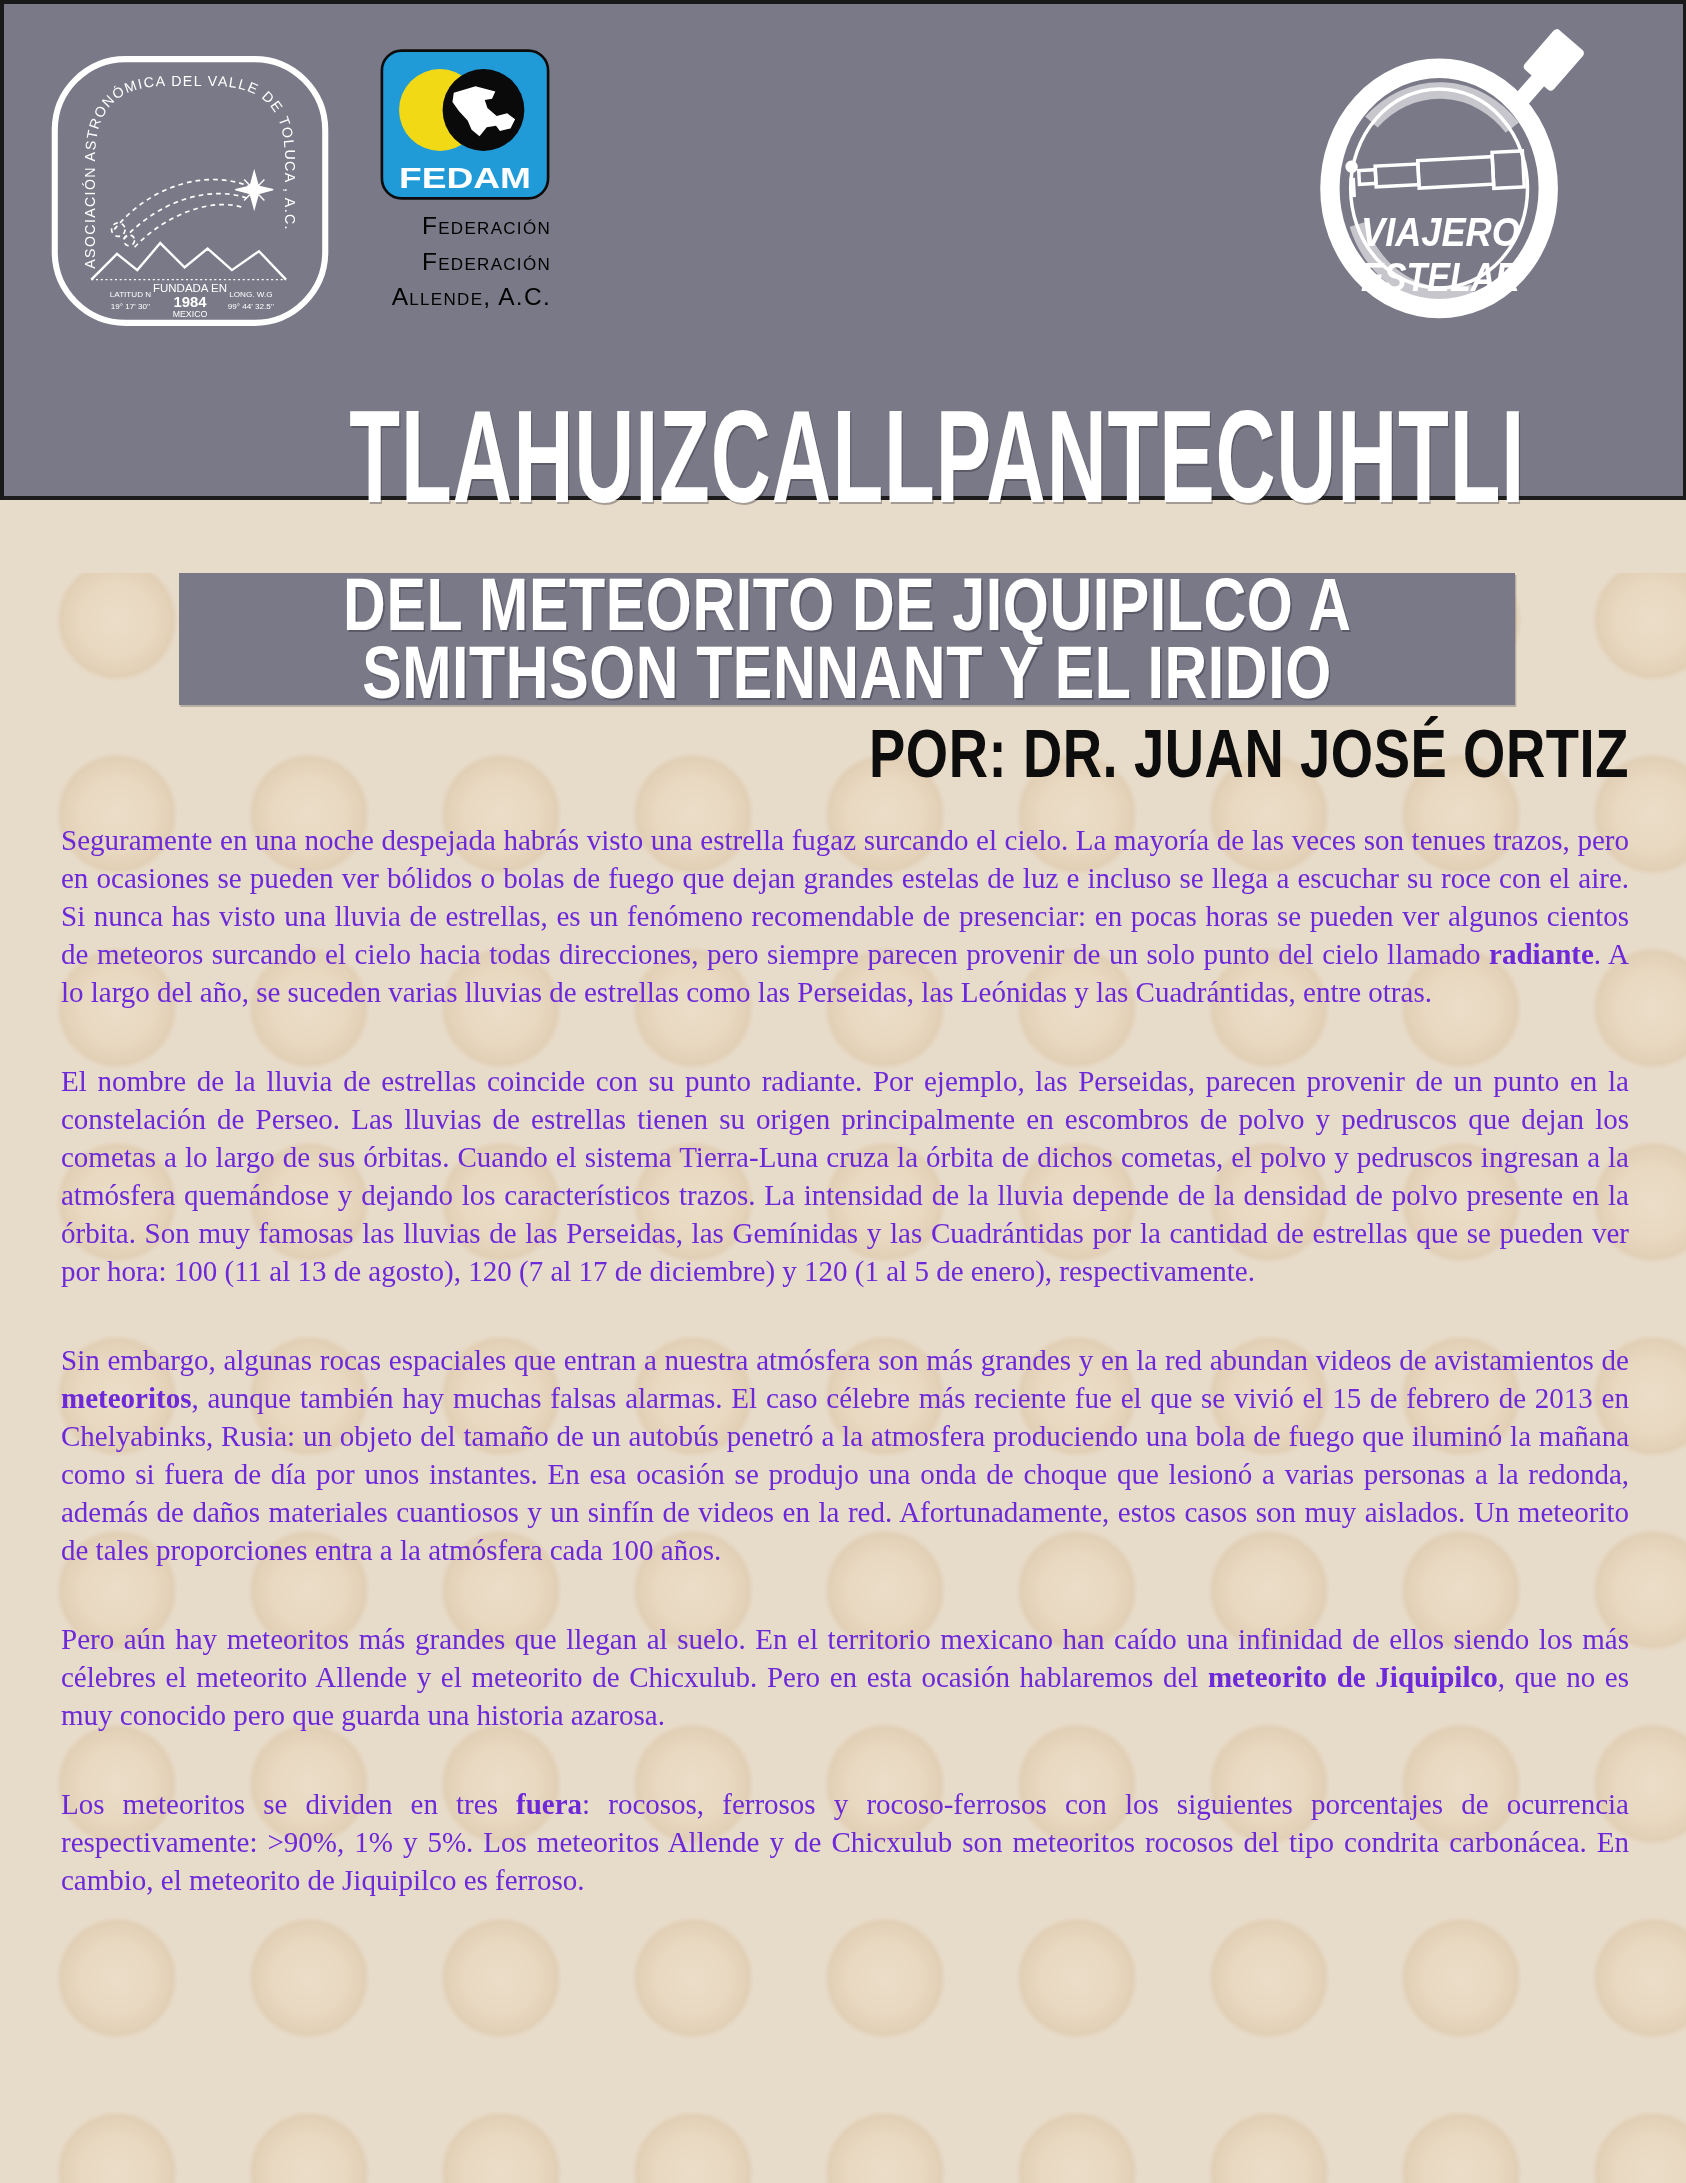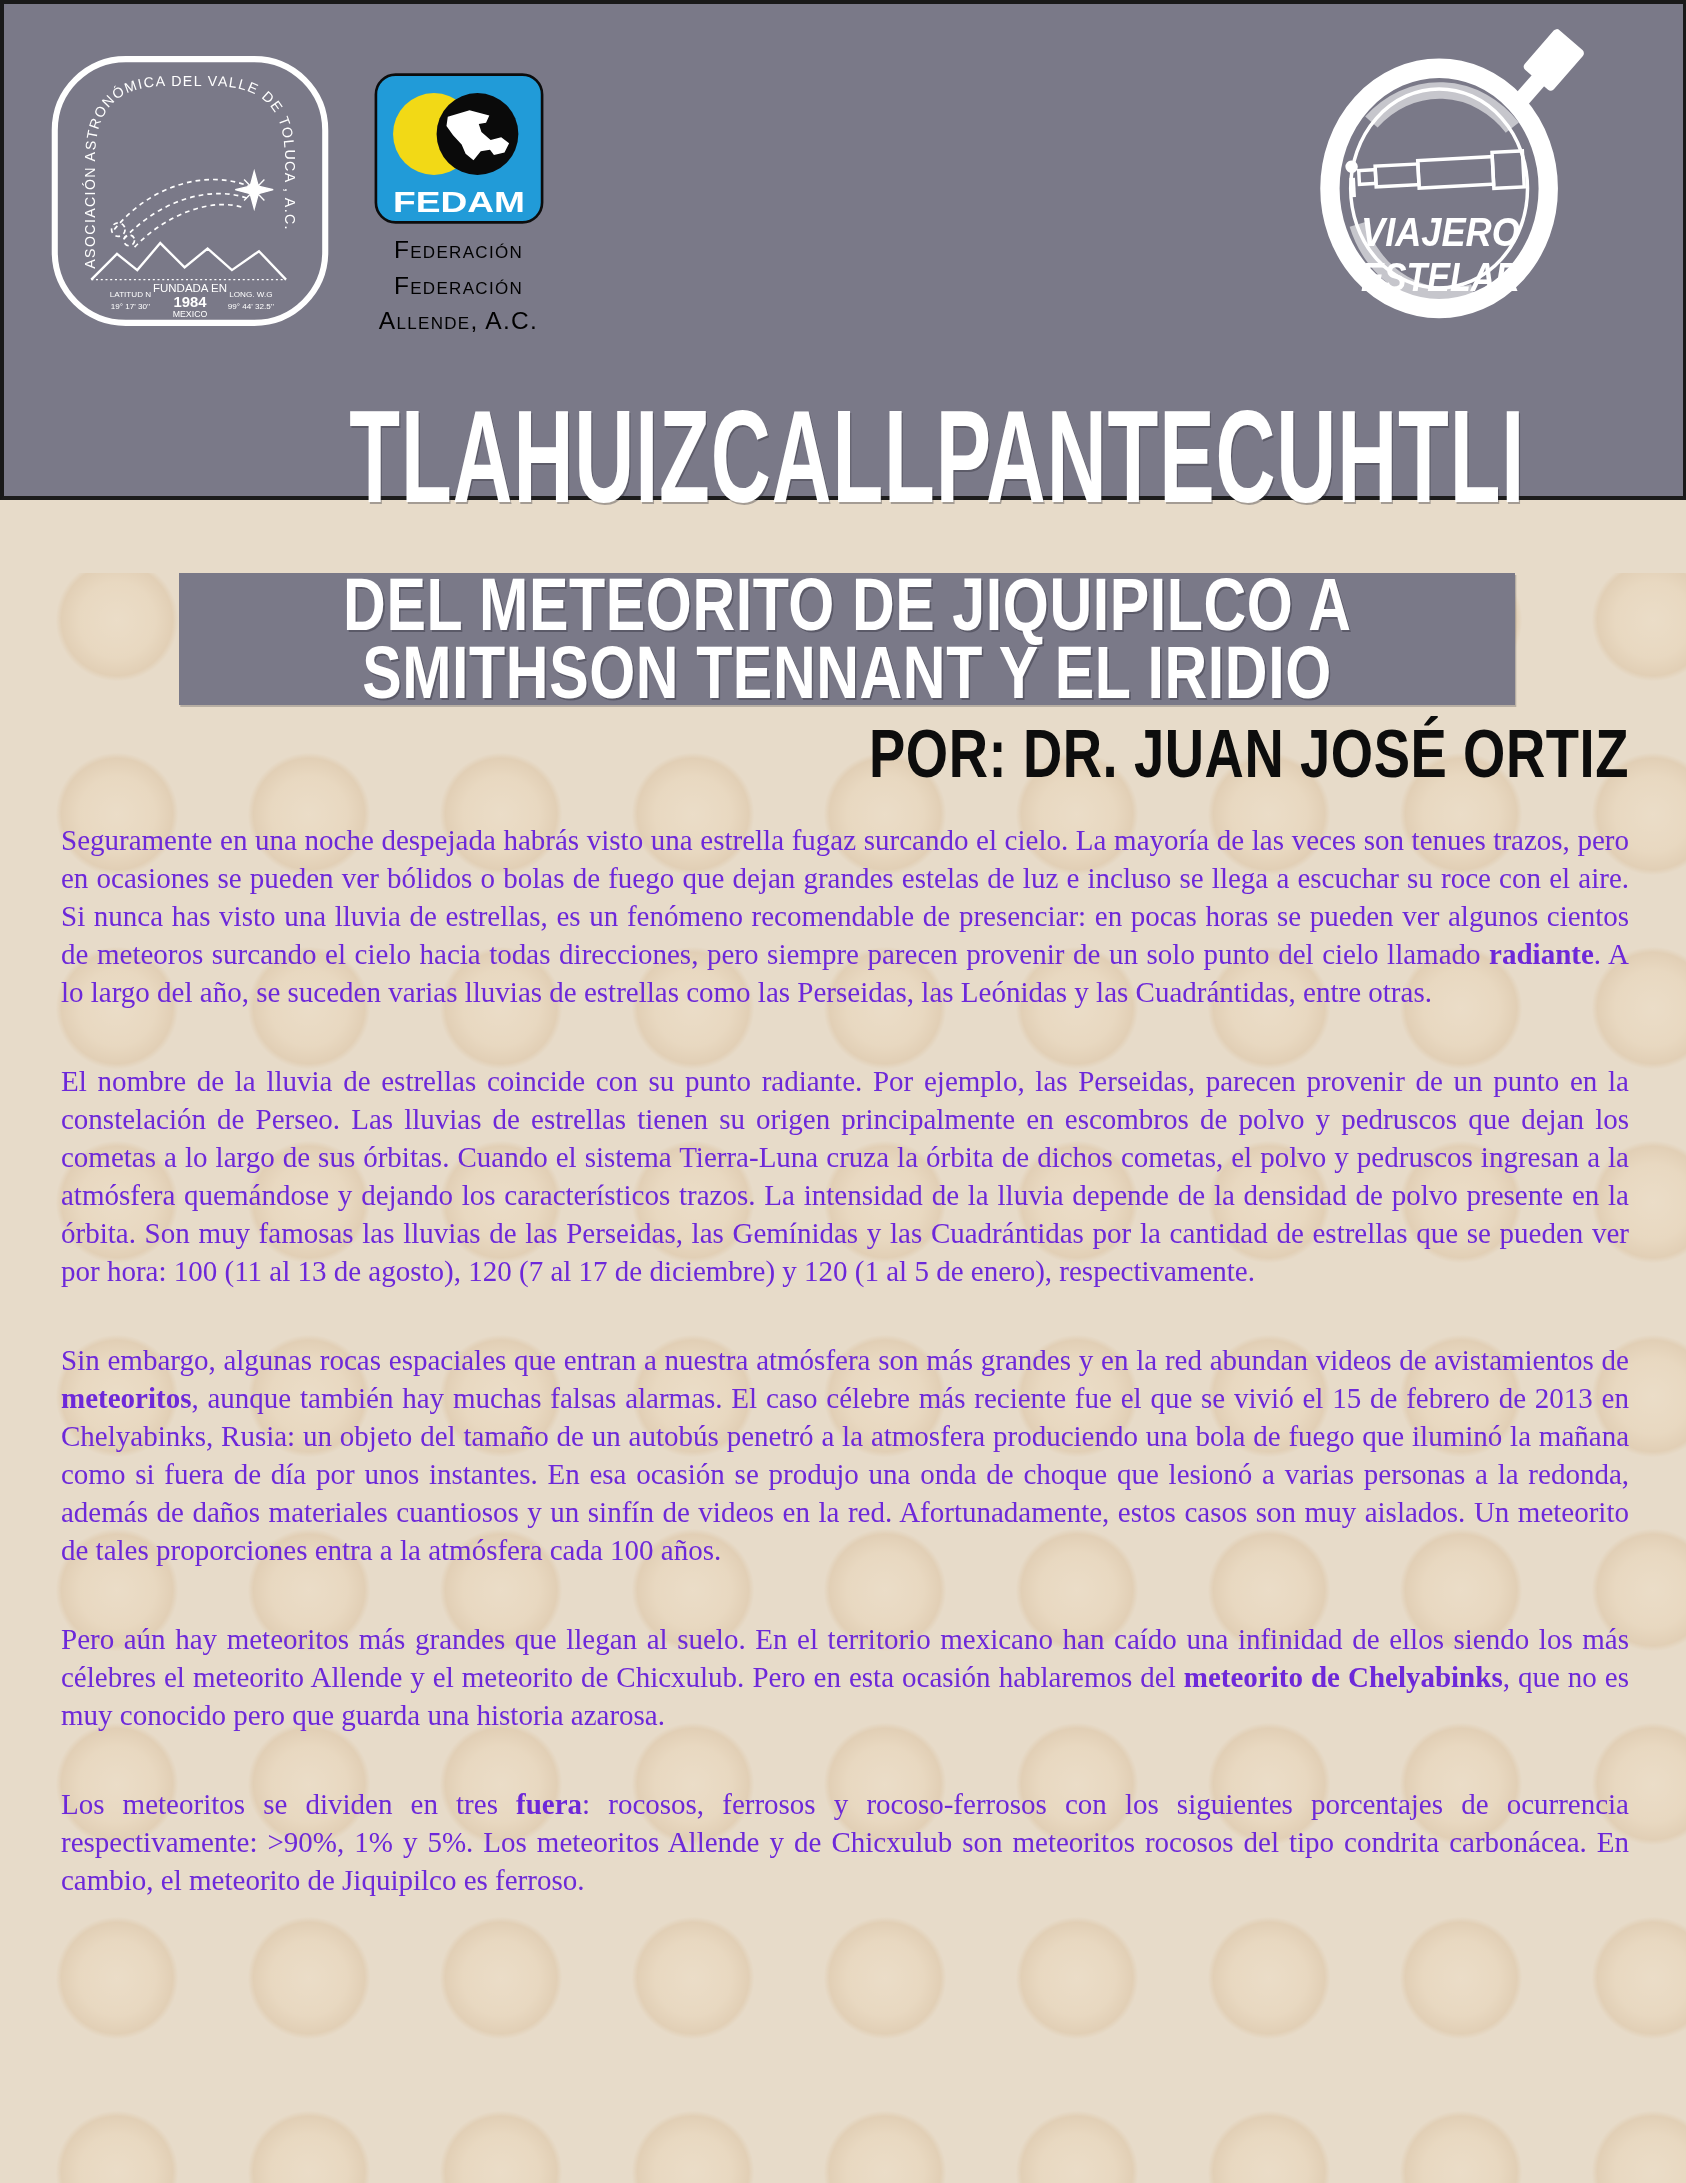--- a/index.html
+++ b/index.html
@@ -16,21 +16,21 @@
     position:relative;
     height:500px;
     background:#7a7988;
     border-top:4px solid #191919;
     border-left:4px solid #191919;
     border-right:4px solid #191919;
     border-bottom:4.6px solid #1c1c1c;
     box-sizing:border-box;
   }
   .logo-aavt{position:absolute;left:44px;top:48px;width:284px;height:278px;}
-  .fedam-block{position:absolute;left:362px;top:68px;width:185px;text-align:center;}
+  .fedam-block{position:absolute;left:362px;top:44px;width:185px;text-align:right;}
   .fedam-block svg{width:172px;height:153px;}
   .fedam-caption{
     margin-top:5.3px;
     font-variant:small-caps;
     font-size:24.5px;line-height:1.45;letter-spacing:1.3px;
     color:#000000;font-weight:500;
   }
   .logo-viajero{position:absolute;left:1293px;top:20px;width:298px;height:304px;}
   .masthead{
     position:absolute;left:0;right:0;top:387px;
@@ -180,21 +180,21 @@
       </div>
 
       <div class="byline">
         <span>POR: DR. JUAN JOSÉ ORTIZ</span>
       </div>
 
       <div class="bodytext">
         <p>Seguramente en una noche despejada habrás visto una estrella fugaz surcando el cielo. La mayoría de las veces son tenues trazos, pero en ocasiones se pueden ver bólidos o bolas de fuego que dejan grandes estelas de luz e incluso se llega a escuchar su roce con el aire. Si nunca has visto una lluvia de estrellas, es un fenómeno recomendable de presenciar: en pocas horas se pueden ver algunos cientos de meteoros surcando el cielo hacia todas direcciones, pero siempre parecen provenir de un solo punto del cielo llamado <b>radiante</b>. A lo largo del año, se suceden varias lluvias de estrellas como las Perseidas, las Leónidas y las Cuadrántidas, entre otras.</p>
         <p>El nombre de la lluvia de estrellas coincide con su punto radiante. Por ejemplo, las Perseidas, parecen provenir de un punto en la constelación de Perseo. Las lluvias de estrellas tienen su origen principalmente en escombros de polvo y pedruscos que dejan los cometas a lo largo de sus órbitas. Cuando el sistema Tierra-Luna cruza la órbita de dichos cometas, el polvo y pedruscos ingresan a la atmósfera quemándose y dejando los característicos trazos. La intensidad de la lluvia depende de la densidad de polvo presente en la órbita. Son muy famosas las lluvias de las Perseidas, las Gemínidas y las Cuadrántidas por la cantidad de estrellas que se pueden ver por hora: 100 (11 al 13 de agosto), 120 (7 al 17 de diciembre) y 120 (1 al 5 de enero), respectivamente.</p>
         <p>Sin embargo, algunas rocas espaciales que entran a nuestra atmósfera son más grandes y en la red abundan videos de avistamientos de <b>meteoritos</b>, aunque también hay muchas falsas alarmas. El caso célebre más reciente fue el que se vivió el 15 de febrero de 2013 en Chelyabinks, Rusia: un objeto del tamaño de un autobús penetró a la atmosfera produciendo una bola de fuego que iluminó la mañana como si fuera de día por unos instantes. En esa ocasión se produjo una onda de choque que lesionó a varias personas a la redonda, además de daños materiales cuantiosos y un sinfín de videos en la red. Afortunadamente, estos casos son muy aislados. Un meteorito de tales proporciones entra a la atmósfera cada 100 años.</p>
-        <p>Pero aún hay meteoritos más grandes que llegan al suelo. En el territorio mexicano han caído una infinidad de ellos siendo los más célebres el meteorito Allende y el meteorito de Chicxulub. Pero en esta ocasión hablaremos del <b>meteorito de Chelyabinks</b>, que no es muy conocido pero que guarda una historia azarosa.</p>
+        <p>Pero aún hay meteoritos más grandes que llegan al suelo. En el territorio mexicano han caído una infinidad de ellos siendo los más célebres el meteorito Allende y el meteorito de Chicxulub. Pero en esta ocasión hablaremos del <b>meteorito de Jiquipilco</b>, que no es muy conocido pero que guarda una historia azarosa.</p>
         <p>Los meteoritos se dividen en tres <b>fuera</b>: rocosos, ferrosos y rocoso-ferrosos con los siguientes porcentajes de ocurrencia respectivamente: &gt;90%, 1% y 5%. Los meteoritos Allende y de Chicxulub son meteoritos rocosos del tipo condrita carbonácea. En cambio, el meteorito de Jiquipilco es ferroso.</p>
       </div>
     </div>
 
   </div>
 
 </div>
 
 
 </body></html>

